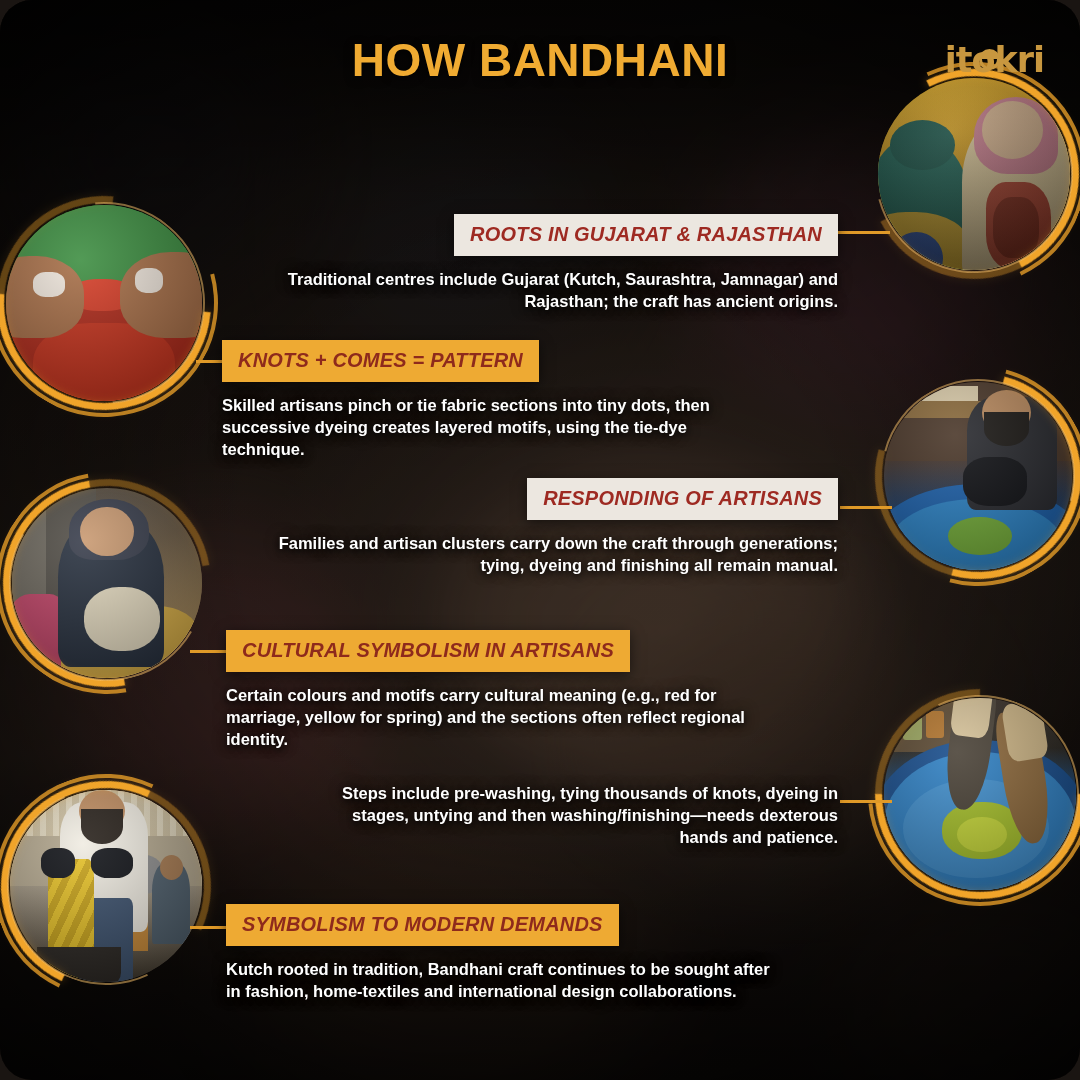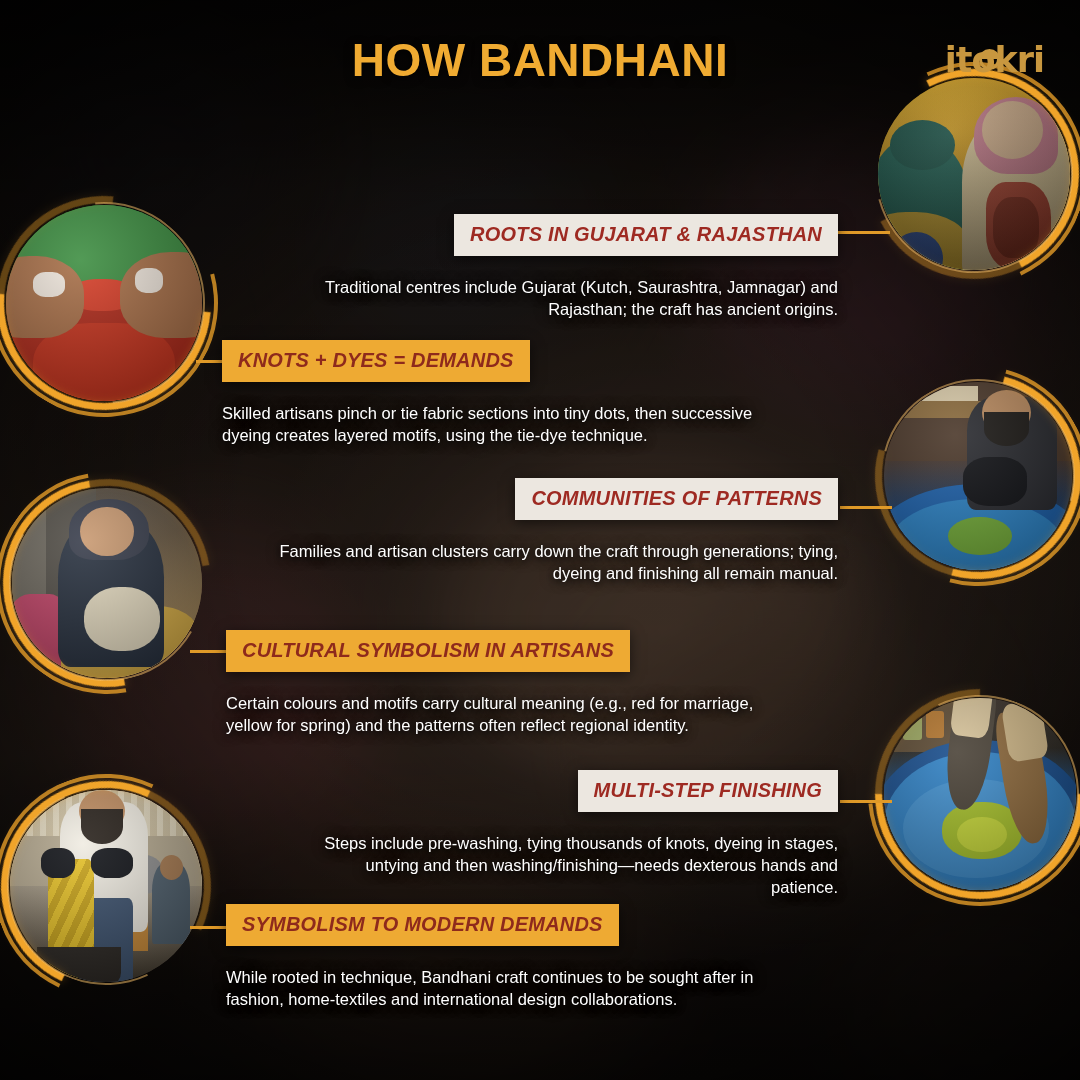--- a/index.html
+++ b/index.html
@@ -5,21 +5,21 @@
   * { margin:0; padding:0; box-sizing:border-box; }
   html,body { width:1080px; height:1080px; }
   body {
     font-family:"Liberation Sans", sans-serif;
     background:#1a1512;
     overflow:hidden;
     position:relative;
   }
 
   
-  #stage { position:absolute; inset:0; width:1080px; height:1080px; overflow:hidden; }
+  #stage { position:absolute; inset:0; width:1080px; height:1080px; overflow:hidden;border-radius:32px; }
 
   .bg-base {
     position:absolute; inset:0;
     background:
       radial-gradient(ellipse 50% 40% at 62% 58%, #6b5344 0%, #3d2f27 45%, rgba(30,22,18,0) 78%),
       radial-gradient(ellipse 34% 30% at 30% 72%, #4a3028 0%, rgba(30,20,16,0) 72%),
       radial-gradient(ellipse 30% 28% at 82% 30%, #4b2b30 0%, rgba(30,18,20,0) 72%),
       radial-gradient(ellipse 40% 32% at 20% 25%, #241c18 0%, rgba(16,12,10,0) 75%),
       linear-gradient(170deg, #120e0c 0%, #2b211b 38%, #3a2c24 60%, #181210 100%);
   }
@@ -202,23 +202,23 @@
     padding:9px 16px 10px 16px;
     font-size:20px; font-weight:bold; font-style:italic;
     letter-spacing:.2px;
     white-space:nowrap;
     box-shadow:0 3px 12px rgba(0,0,0,.55);
   }
   .bar.cream { background:#ece7e0; color:#9e2a22; }
   .bar.amber { background:#eeaa33; color:#8e2a1c; }
 
   .body-text {
-    margin-top:21px;
+    margin-top:13px;
     font-size:16.5px;
-    font-weight:normal;
+    font-weight:bold;
     line-height:1.32;
     color:#ffffff;
     text-shadow:0 2px 6px rgba(0,0,0,.85), 0 0 14px rgba(0,0,0,.6);
   }
   .align-right { text-align:right; }
   .align-left  { text-align:left; }
 </style>
 </head>
 <body>
 
@@ -385,37 +385,36 @@
   <div class="connector" style="left:190px; top:650px; width:38px;"></div>
   <div class="connector" style="left:840px; top:800px; width:52px;"></div>
   <div class="connector" style="left:190px; top:926px; width:38px;"></div>
 
   <div class="block align-right" style="left:266px; top:214px; width:572px;">
     <div class="bar cream">ROOTS IN GUJARAT &amp; RAJASTHAN</div>
     <div class="body-text align-right">Traditional centres include Gujarat (Kutch, Saurashtra, Jamnagar) and Rajasthan; the craft has ancient origins.</div>
   </div>
 
   <div class="block align-left" style="left:222px; top:340px; width:546px;">
-    <div class="bar amber">KNOTS + DYES = DEMANDS</div>
+    <div class="bar amber">KNOTS + COMES = PATTERN</div>
     <div class="body-text align-left">Skilled artisans pinch or tie fabric sections into tiny dots, then successive dyeing creates layered motifs, using the tie-dye technique.</div>
   </div>
 
   <div class="block align-right" style="left:240px; top:478px; width:598px;">
-    <div class="bar cream">COMMUNITIES OF PATTERNS</div>
+    <div class="bar cream">RESPONDING OF ARTISANS</div>
     <div class="body-text align-right">Families and artisan clusters carry down the craft through generations; tying, dyeing and finishing all remain manual.</div>
   </div>
 
   <div class="block align-left" style="left:226px; top:630px; width:556px;">
     <div class="bar amber">CULTURAL SYMBOLISM IN ARTISANS</div>
-    <div class="body-text align-left">Certain colours and motifs carry cultural meaning (e.g., red for marriage, yellow for spring) and the patterns often reflect regional identity.</div>
+    <div class="body-text align-left">Certain colours and motifs carry cultural meaning (e.g., red for marriage, yellow for spring) and the sections often reflect regional identity.</div>
   </div>
 
   <div class="block align-right" style="left:300px; top:770px; width:538px;">
-    <div class="bar cream">MULTI-STEP FINISHING</div>
     <div class="body-text align-right">Steps include pre-washing, tying thousands of knots, dyeing in stages, untying and then washing/finishing—needs dexterous hands and patience.</div>
   </div>
 
   <div class="block align-left" style="left:226px; top:904px; width:560px;">
     <div class="bar amber">SYMBOLISM TO MODERN DEMANDS</div>
-    <div class="body-text align-left">While rooted in technique, Bandhani craft continues to be sought after in fashion, home-textiles and international design collaborations.</div>
+    <div class="body-text align-left">Kutch rooted in tradition, Bandhani craft continues to be sought after in fashion, home-textiles and international design collaborations.</div>
   </div>
 
 </div>
 
 </body></html>

